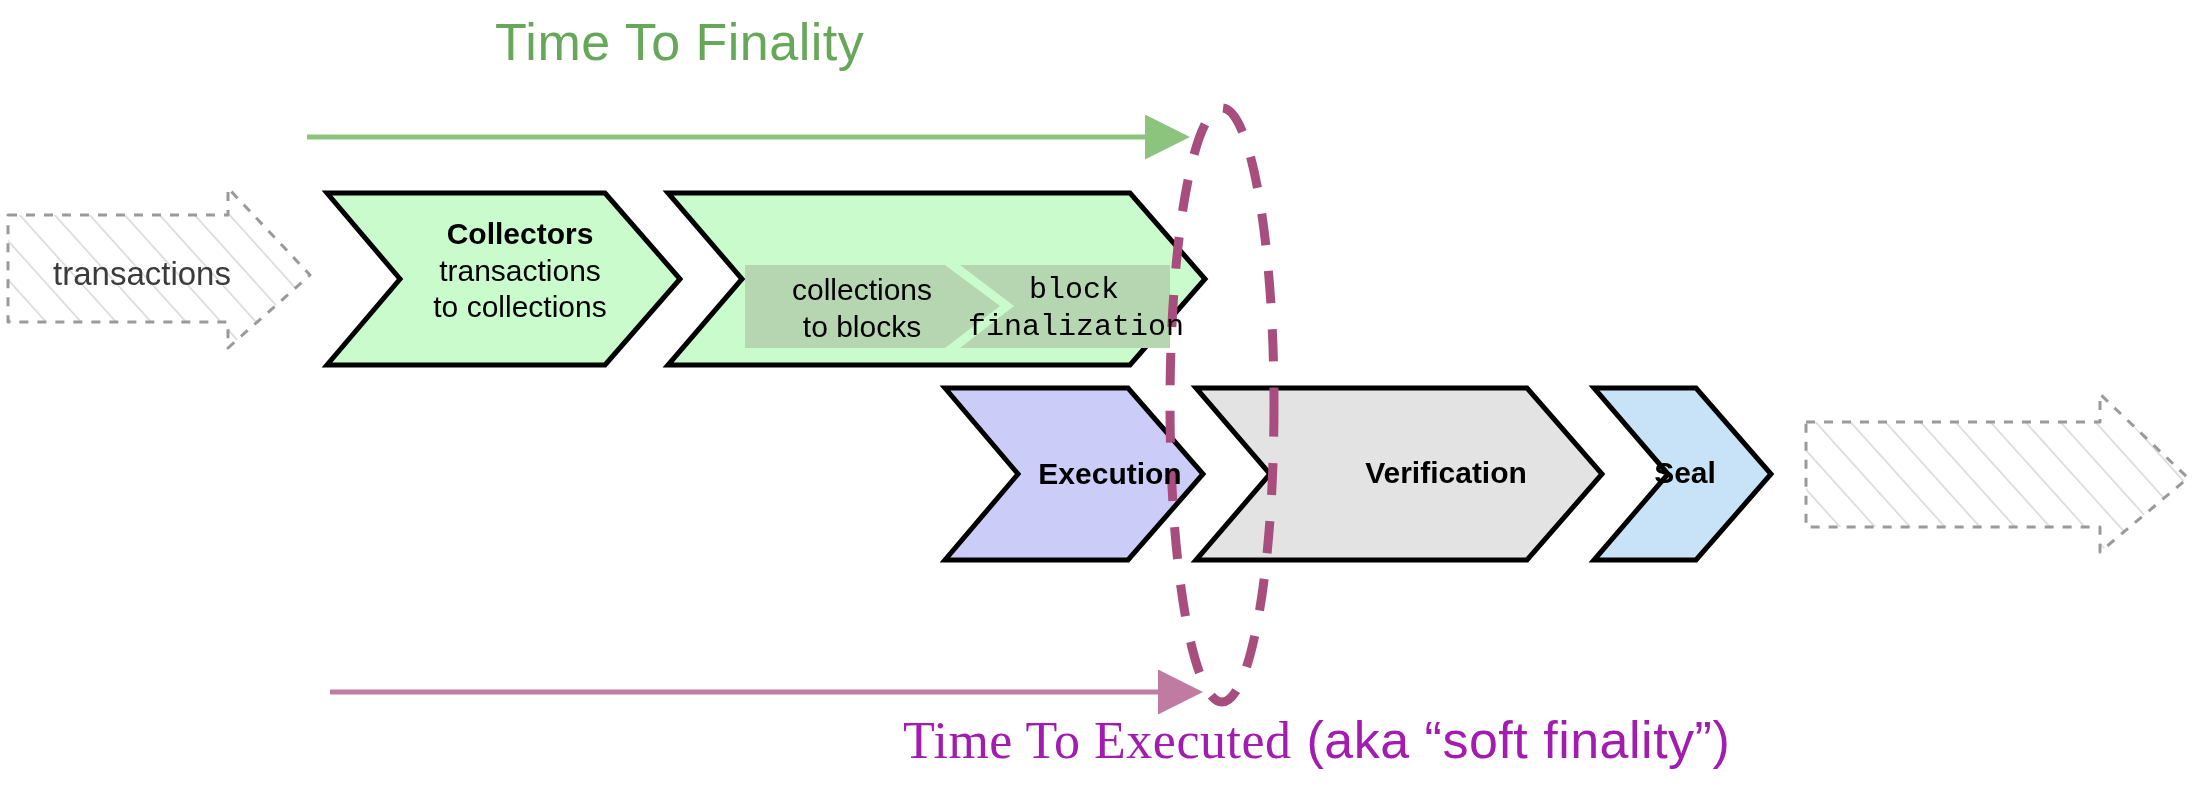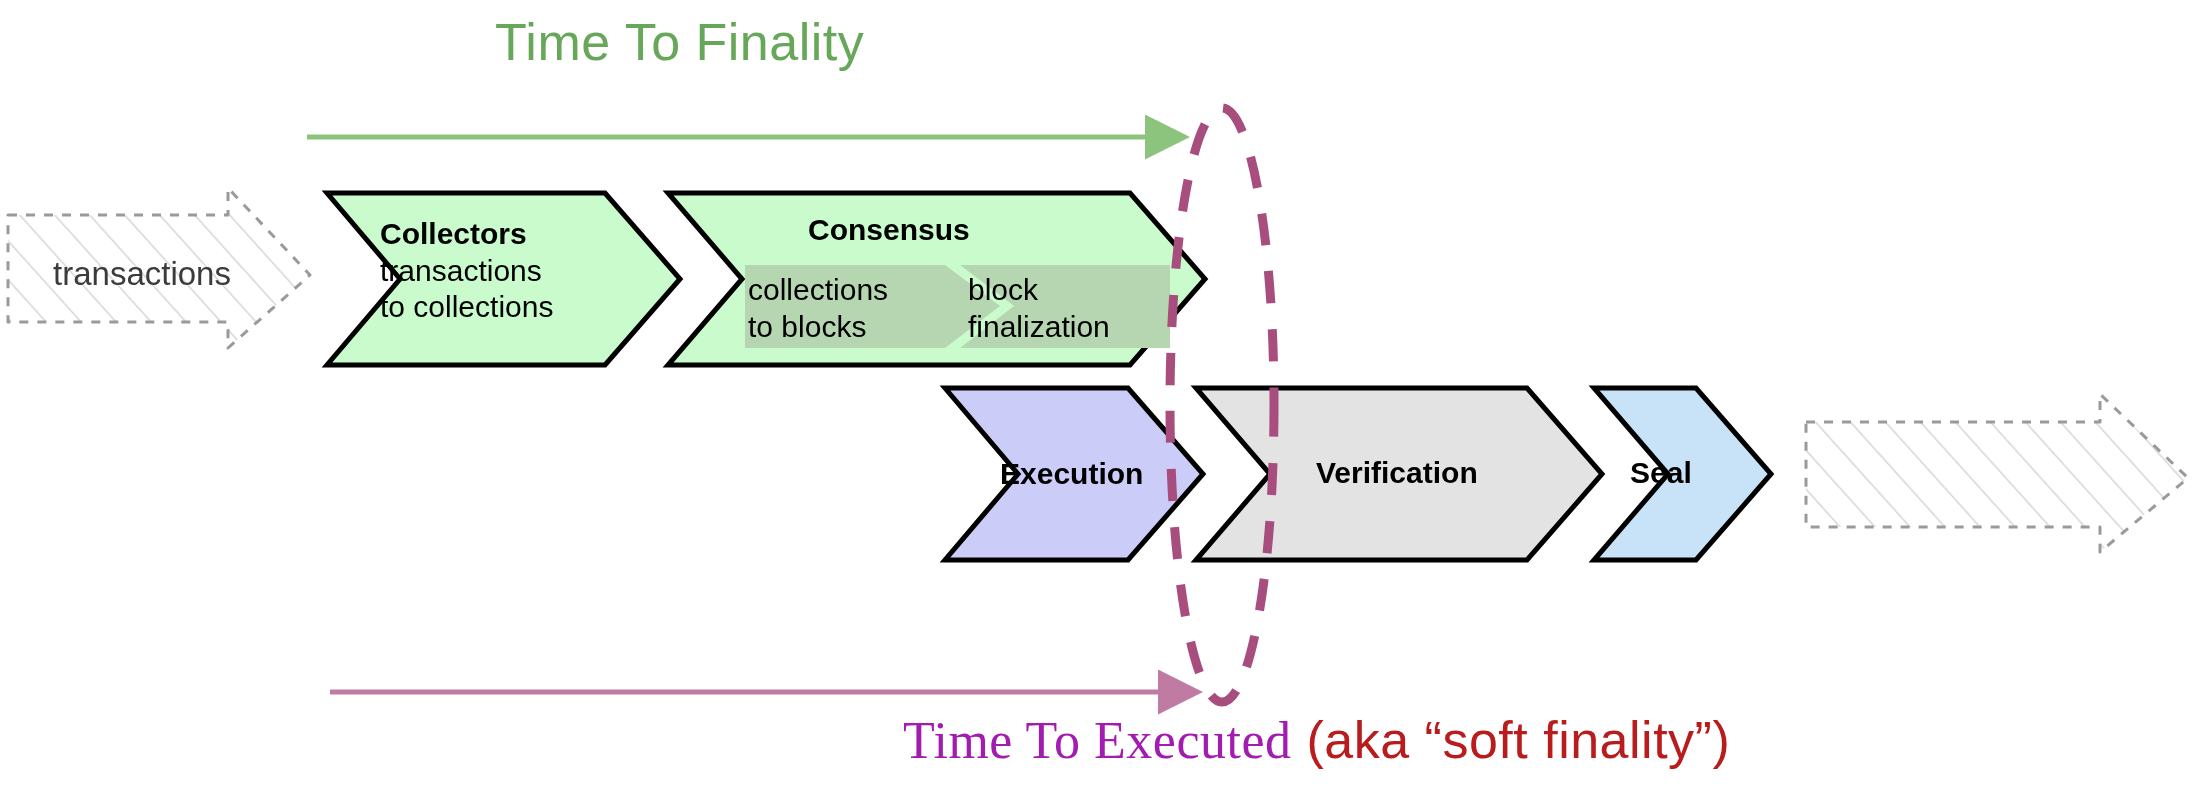--- a/index.html
+++ b/index.html
@@ -36,23 +36,24 @@
     color: #67a75a;
     letter-spacing: 0.5px;
   }
   #tte-wrap {
     left: 903px;
     top: 710px;
     font-size: 52px;
     letter-spacing: 0.5px;
   }
   #tte-main { color: #a21caf; font-family: Liberation Serif, serif; }
-  #tte-sub { color: #b91c1c; }
+  #tte-sub { color: #a21caf; }
   .node-label {
     position: absolute;
+    text-align: center;
     color: #000000;
     font-family: "Liberation Sans", sans-serif;
     line-height: 1.22;
     pointer-events: none;
   }
   .lbl-title {
     font-weight: bold;
     font-size: 30px;
   }
   .lbl-sub {
@@ -139,28 +140,27 @@
 
   <div class="ghost-label" style="left:12px; top:255px; width:260px;">transactions</div>
 
 
   <div class="node-label" style="left:380px; top:216px; width:280px;">
     <div class="lbl-title">Collectors</div>
     <div class="lbl-sub">transactions</div>
     <div class="lbl-sub">to collections</div>
   </div>
 
-  <div class="node-label lbl-title" style="left:808px; top:212px; width:290px;">Consensus</div>
 
   <div class="node-label" style="left:748px; top:272px; width:228px;">
     <div class="lbl-sub">collections</div>
     <div class="lbl-sub">to blocks</div>
   </div>
 
-  <div class="node-label" style="left:968px; top:272px; width:212px;">
+  <div class="node-label" style="left:968px; top:272px; width:212px;font-family:Liberation Mono, monospace;">
     <div class="lbl-sub">block</div>
     <div class="lbl-sub">finalization</div>
   </div>
 
   <div class="node-label lbl-title" style="left:1000px; top:456px; width:220px;">Execution</div>
 
   <div class="node-label lbl-title" style="left:1278px; top:455px; width:260px;margin-left:38px;">Verification</div>
 
   <div class="node-label lbl-title" style="left:1630px; top:455px; width:110px;">Seal</div>
 

